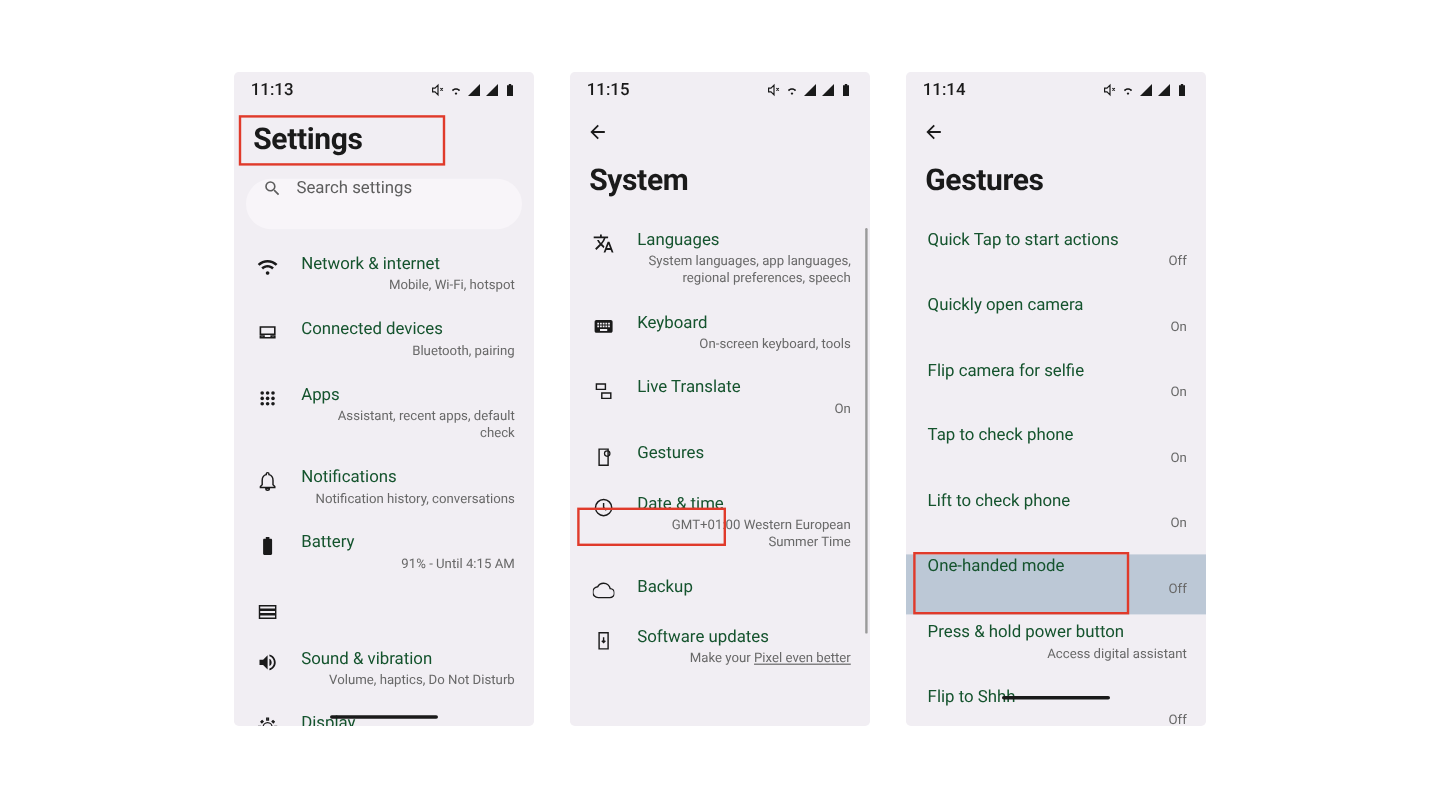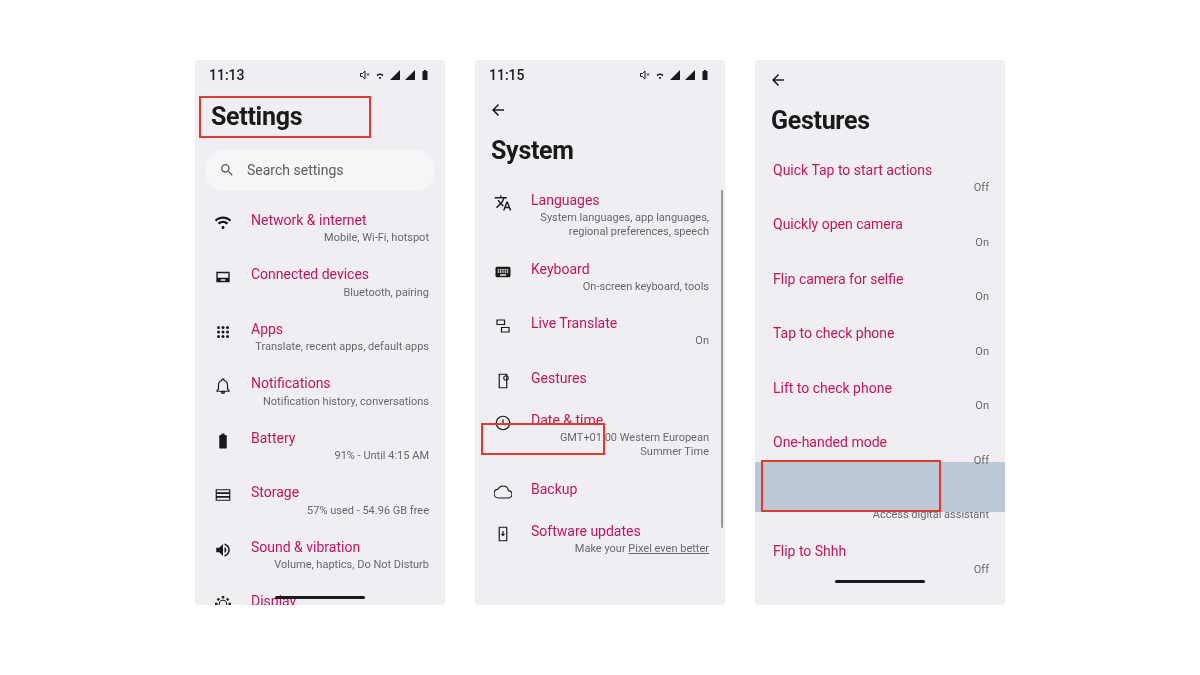--- a/index.html
+++ b/index.html
@@ -49,21 +49,21 @@
       font-weight: 700;
       letter-spacing: -0.3px;
     }
     .header.big { padding: 12px 16px 18px; font-size: 25px; }
     .search-box {
       margin: 0 10px 10px;
       background: #f8f5f9;
       border-radius: 22px;
       height: 42px;
       display: flex;
-      align-items: center;
+      align-items: flex-start;
       padding: 0 14px;
       gap: 12px;
       color: #5d5d5d;
       font-size: 14px;
     }
     .search-box svg { width: 16px; height: 16px; fill: #5d5d5d; }
     .list-item {
       display: flex;
       align-items: flex-start;
       padding: 10px 16px 10px 18px;
@@ -75,21 +75,21 @@
       width: 20px;
       height: 20px;
       display: flex;
       align-items: center;
       justify-content: center;
       flex-shrink: 0;
       margin-top: 2px;
     }
     .icon-wrap svg { width: 18px; height: 18px; fill: #1a1a1a; }
     .item-text { flex: 1; min-width: 0; }
-    .item-title { font-size: 14px; font-weight: 400; color: #be185d; line-height: 1.3; }
+    .item-title { font-size: 14px; font-weight: 400; color: #14532d; line-height: 1.3; }
     .item-sub { font-size: 11px; color: #686868; margin-top: 2px; line-height: 1.3; text-align: right; }
     .highlight-red {
       border: 2px solid #e03a2a;
       position: absolute;
       pointer-events: none;
       z-index: 10;
     }
     .highlight-blue {
       background: #bcc8d6;
       position: absolute;
@@ -177,21 +177,21 @@
           <circle cx="6" cy="12" r="2"></circle>
           <circle cx="12" cy="12" r="2"></circle>
           <circle cx="18" cy="12" r="2"></circle>
           <circle cx="6" cy="18" r="2"></circle>
           <circle cx="12" cy="18" r="2"></circle>
           <circle cx="18" cy="18" r="2"></circle>
         </svg>
       </div>
     <div class="item-text">
         <div class="item-title">Apps</div>
-        <div class="item-sub">Translate, recent apps, default apps</div>
+        <div class="item-sub">Assistant, recent apps, default check</div>
       </div>
   </div>
   <div class="list-item">
     <div class="icon-wrap">
         <svg viewBox="0 0 24 24">
           <path d="M12 22c1.1 0 2-.9 2-2h-4c0 1.1.9 2 2 2zm6-6v-5c0-3.07-1.63-5.64-4.5-6.32V4c0-.83-.67-1.5-1.5-1.5s-1.5.67-1.5 1.5v.68C7.64 5.36 6 7.92 6 11v5l-2 2v1h16v-1l-2-2z" fill="none" stroke="#1a1a1a" stroke-width="1.6"></path>
         </svg>
       </div>
     <div class="item-text">
         <div class="item-title">Notifications</div>
@@ -207,24 +207,20 @@
     <div class="item-text">
         <div class="item-title">Battery</div>
         <div class="item-sub">91% - Until 4:15 AM</div>
       </div>
   </div>
   <div class="list-item">
     <div class="icon-wrap">
         <svg viewBox="0 0 24 24">
           <path d="M3 5h18v4H3V5zm0 5h18v4H3v-4zm0 5h18v4H3v-4z" fill="none" stroke="#1a1a1a" stroke-width="1.6"></path>
         </svg>
-      </div>
-    <div class="item-text">
-        <div class="item-title">Storage</div>
-        <div class="item-sub">57% used - 54.96 GB free</div>
       </div>
   </div>
   <div class="list-item">
     <div class="icon-wrap">
         <svg viewBox="0 0 24 24">
           <path d="M3 9v6h4l5 5V4L7 9H3zm13.5 3c0-1.77-1.02-3.29-2.5-4.03v8.05c1.48-.73 2.5-2.25 2.5-4.02zM14 3.23v2.06c2.89.86 5 3.54 5 6.71s-2.11 5.85-5 6.71v2.06c4.01-.91 7-4.49 7-8.77s-2.99-7.86-7-8.77z"></path>
         </svg>
       </div>
     <div class="item-text">
         <div class="item-title">Sound &amp; vibration</div>
@@ -349,20 +345,40 @@
     <div class="item-text">
         <div class="item-title">Software updates</div>
         <div class="item-sub"><span>Make your </span><a>Pixel even better</a></div>
       </div>
   </div>
 </div>
 
 <div class="phone">
   <div class="highlight-blue" style="top:402px;left:0;width:250px;height:50px;"></div>
   <div class="highlight-red" style="top:400px;left:6px;width:180px;height:52px;"></div>
+  <div class="status-bar">
+    <span>11:14</span>
+    <div class="status-icons">
+      <svg viewBox="0 0 24 24">
+          <path d="M3 9v6h4l5 5V4L7 9H3zm13 0l4 4m0-4l-4 4" stroke="#1a1a1a" stroke-width="2" fill="none"></path>
+        </svg>
+      <svg viewBox="0 0 24 24">
+          <path d="M12 20c1 0 2-1 2-2s-1-2-2-2-2 1-2 2 1 2 2 2zm-5-6c3-3 7-3 10 0l2-2c-4-4-10-4-14 0l2 2z"></path>
+        </svg>
+      <svg viewBox="0 0 24 24">
+          <path d="M2 22h20V2L2 22z"></path>
+        </svg>
+      <svg viewBox="0 0 24 24">
+          <path d="M2 22h20V2L2 22z"></path>
+        </svg>
+      <svg viewBox="0 0 24 24">
+          <path d="M7 4v18h10V4h-3V2h-4v2H7z"></path>
+        </svg>
+    </div>
+  </div>
   <div class="toolbar">
     <svg class="back-arrow" viewBox="0 0 24 24">
         <path d="M20 11H7.83l5.59-5.59L12 4l-8 8 8 8 1.41-1.41L7.83 13H20v-2z"></path>
       </svg>
   </div>
   <div class="header">Gestures</div>
   <div class="list-item no-icon">
       <div class="item-text">
         <div class="item-title">Quick Tap to start actions</div>
         <div class="item-sub">Off</div>

